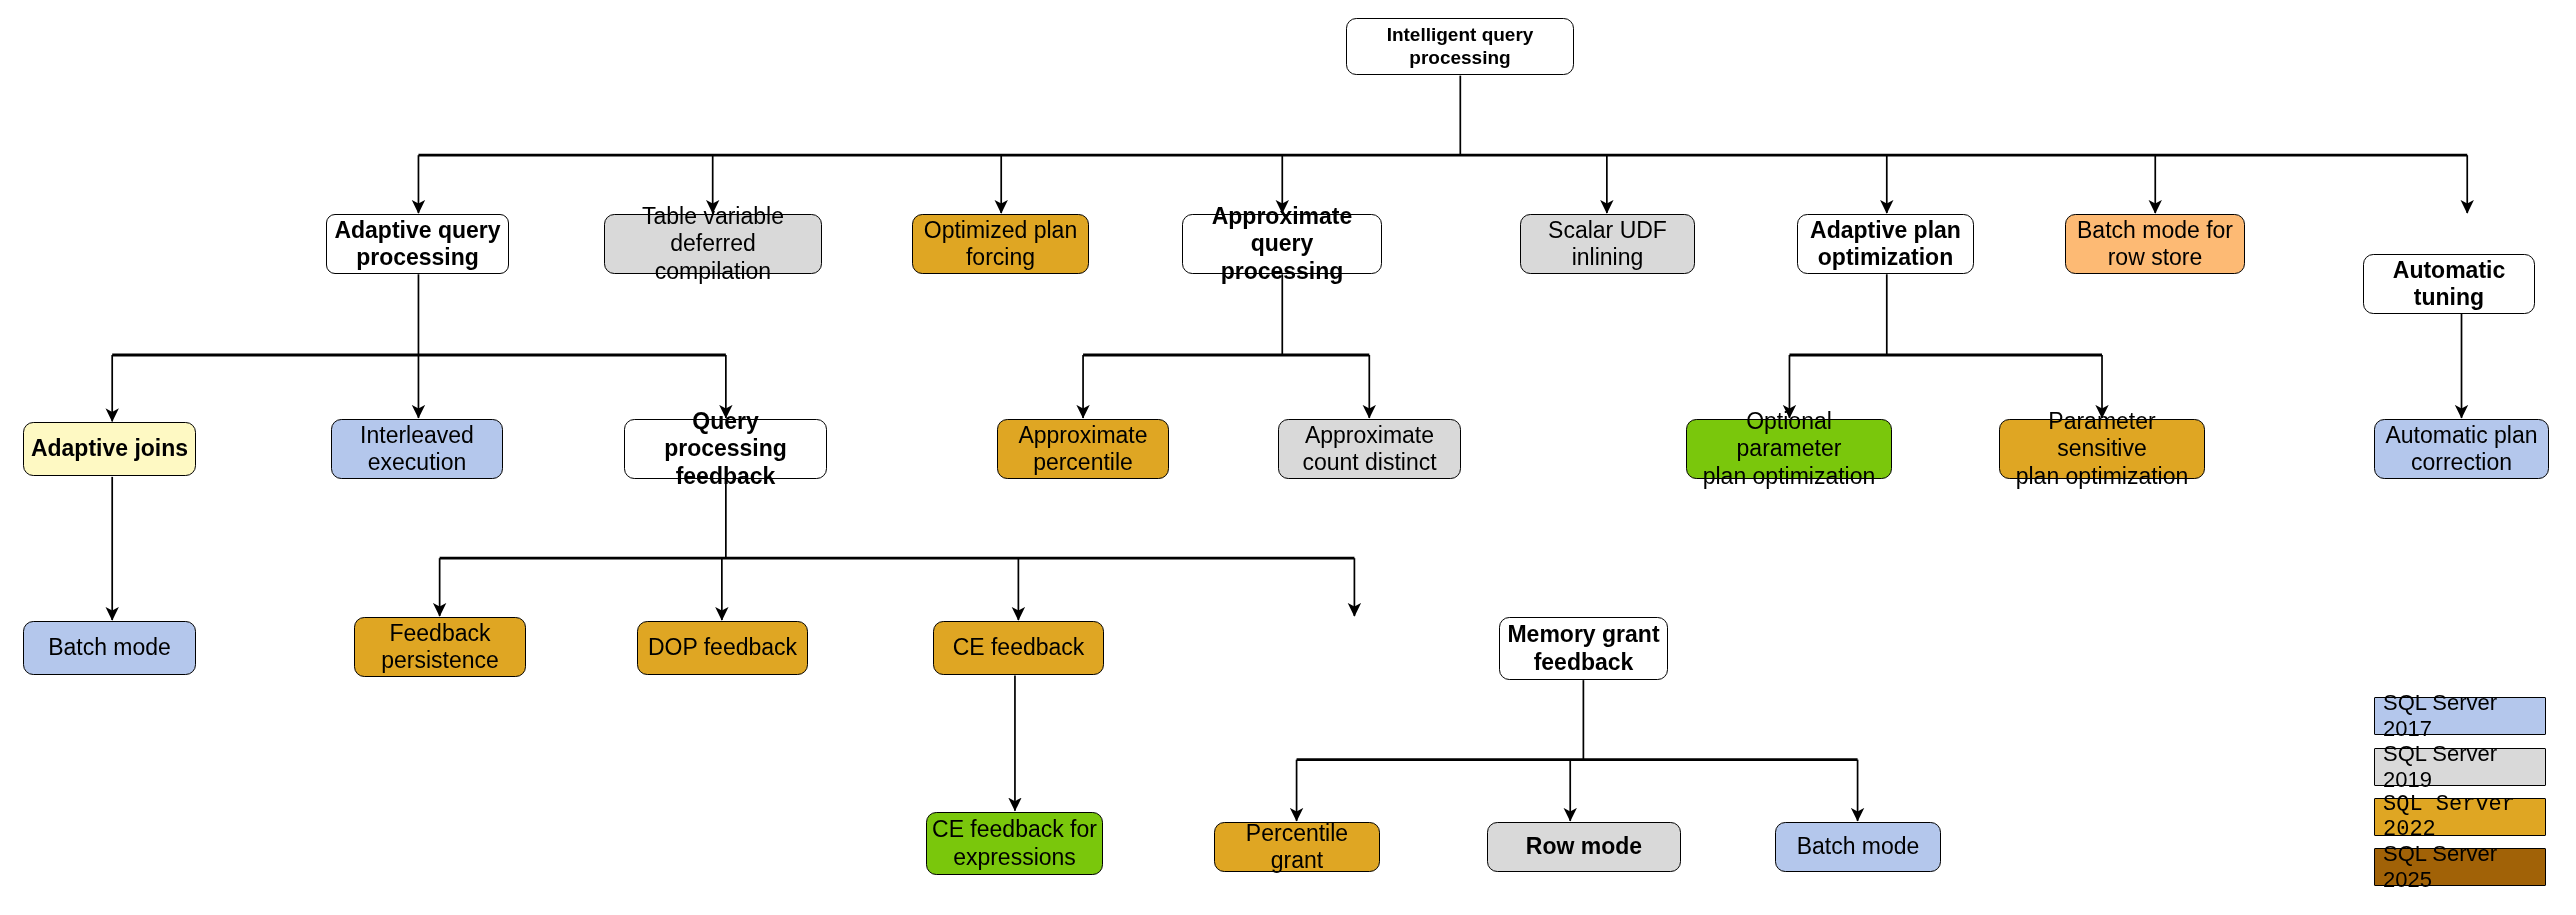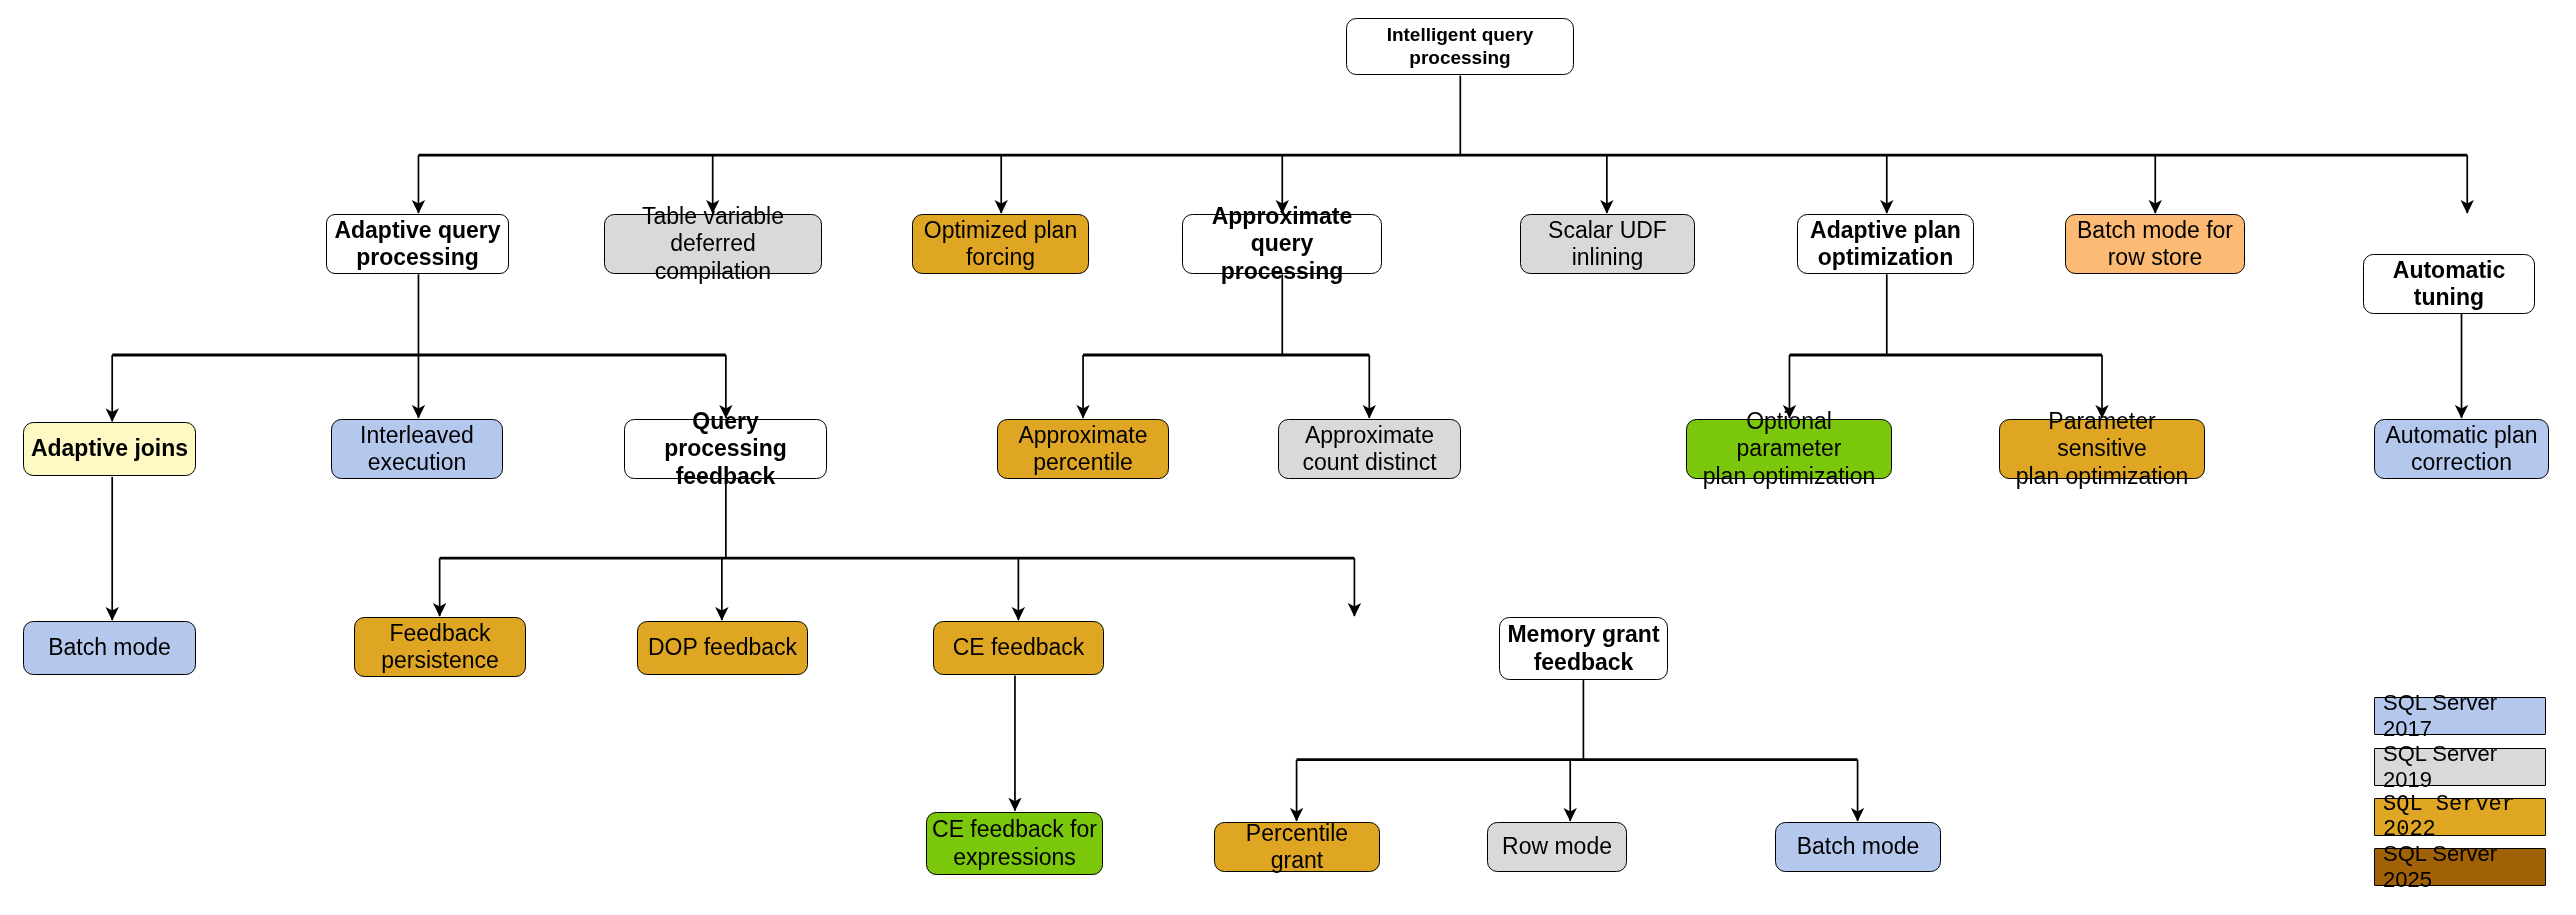--- a/index.html
+++ b/index.html
@@ -140,21 +140,21 @@
       <div class="node" style="left: 23px; top: 621px; width: 173px; height: 54px; background: rgb(180, 199, 236); font-size: 23px; font-weight: 400;">Batch mode</div>
       <div class="node" style="left: 354px; top: 617px; width: 172px; height: 60px; background: rgb(223, 166, 35); font-size: 23px; font-weight: 400;">Feedback
 persistence</div>
       <div class="node" style="left: 637px; top: 621px; width: 171px; height: 54px; background: rgb(223, 166, 35); font-size: 23px; font-weight: 400;">DOP feedback</div>
       <div class="node" style="left: 933px; top: 621px; width: 171px; height: 54px; background: rgb(223, 166, 35); font-size: 23px; font-weight: 400;">CE feedback</div>
       <div class="node" style="left: 1499px; top: 617px; width: 169px; height: 63px; background: rgb(255, 255, 255); font-size: 23px; font-weight: 700;">Memory grant
 feedback</div>
       <div class="node" style="left: 926px; top: 812px; width: 177px; height: 63px; background: rgb(122, 199, 12); font-size: 23px; font-weight: 400;">CE feedback for
 expressions</div>
       <div class="node" style="left: 1214px; top: 822px; width: 166px; height: 50px; background: rgb(223, 166, 35); font-size: 23px; font-weight: 400;">Percentile grant</div>
-      <div class="node" style="left: 1487px; top: 822px; width: 140px; height: 50px; background: rgb(217, 217, 217); font-size: 23px; font-weight: 400;">Row mode</div>
+      <div class="node" style="left: 1487px; top: 822px; width: 194px; height: 50px; background: rgb(217, 217, 217); font-size: 23px; font-weight: 700;">Row mode</div>
       <div class="node" style="left: 1775px; top: 822px; width: 166px; height: 50px; background: rgb(180, 199, 236); font-size: 23px; font-weight: 400;">Batch mode</div>
     </div>
   <div id="legend-layer">
       <div class="legend-item" style="left: 2374px; top: 697px; width: 172px; height: 38px; background: rgb(180, 199, 236); font-size: 22px;">SQL Server 2017</div>
       <div class="legend-item" style="left: 2374px; top: 748px; width: 172px; height: 38px; background: rgb(217, 217, 217); font-size: 22px;">SQL Server 2019</div>
       <div class="legend-item" style="left: 2374px; top: 798px; width: 172px; height: 38px; background: rgb(223, 166, 35); font-size: 22px; font-family: Liberation Mono, monospace;">SQL Server 2022</div>
       <div class="legend-item" style="left: 2374px; top: 848px; width: 172px; height: 38px; background: #a16207; font-size: 22px;">SQL Server 2025</div>
     </div>
 </div>
 

